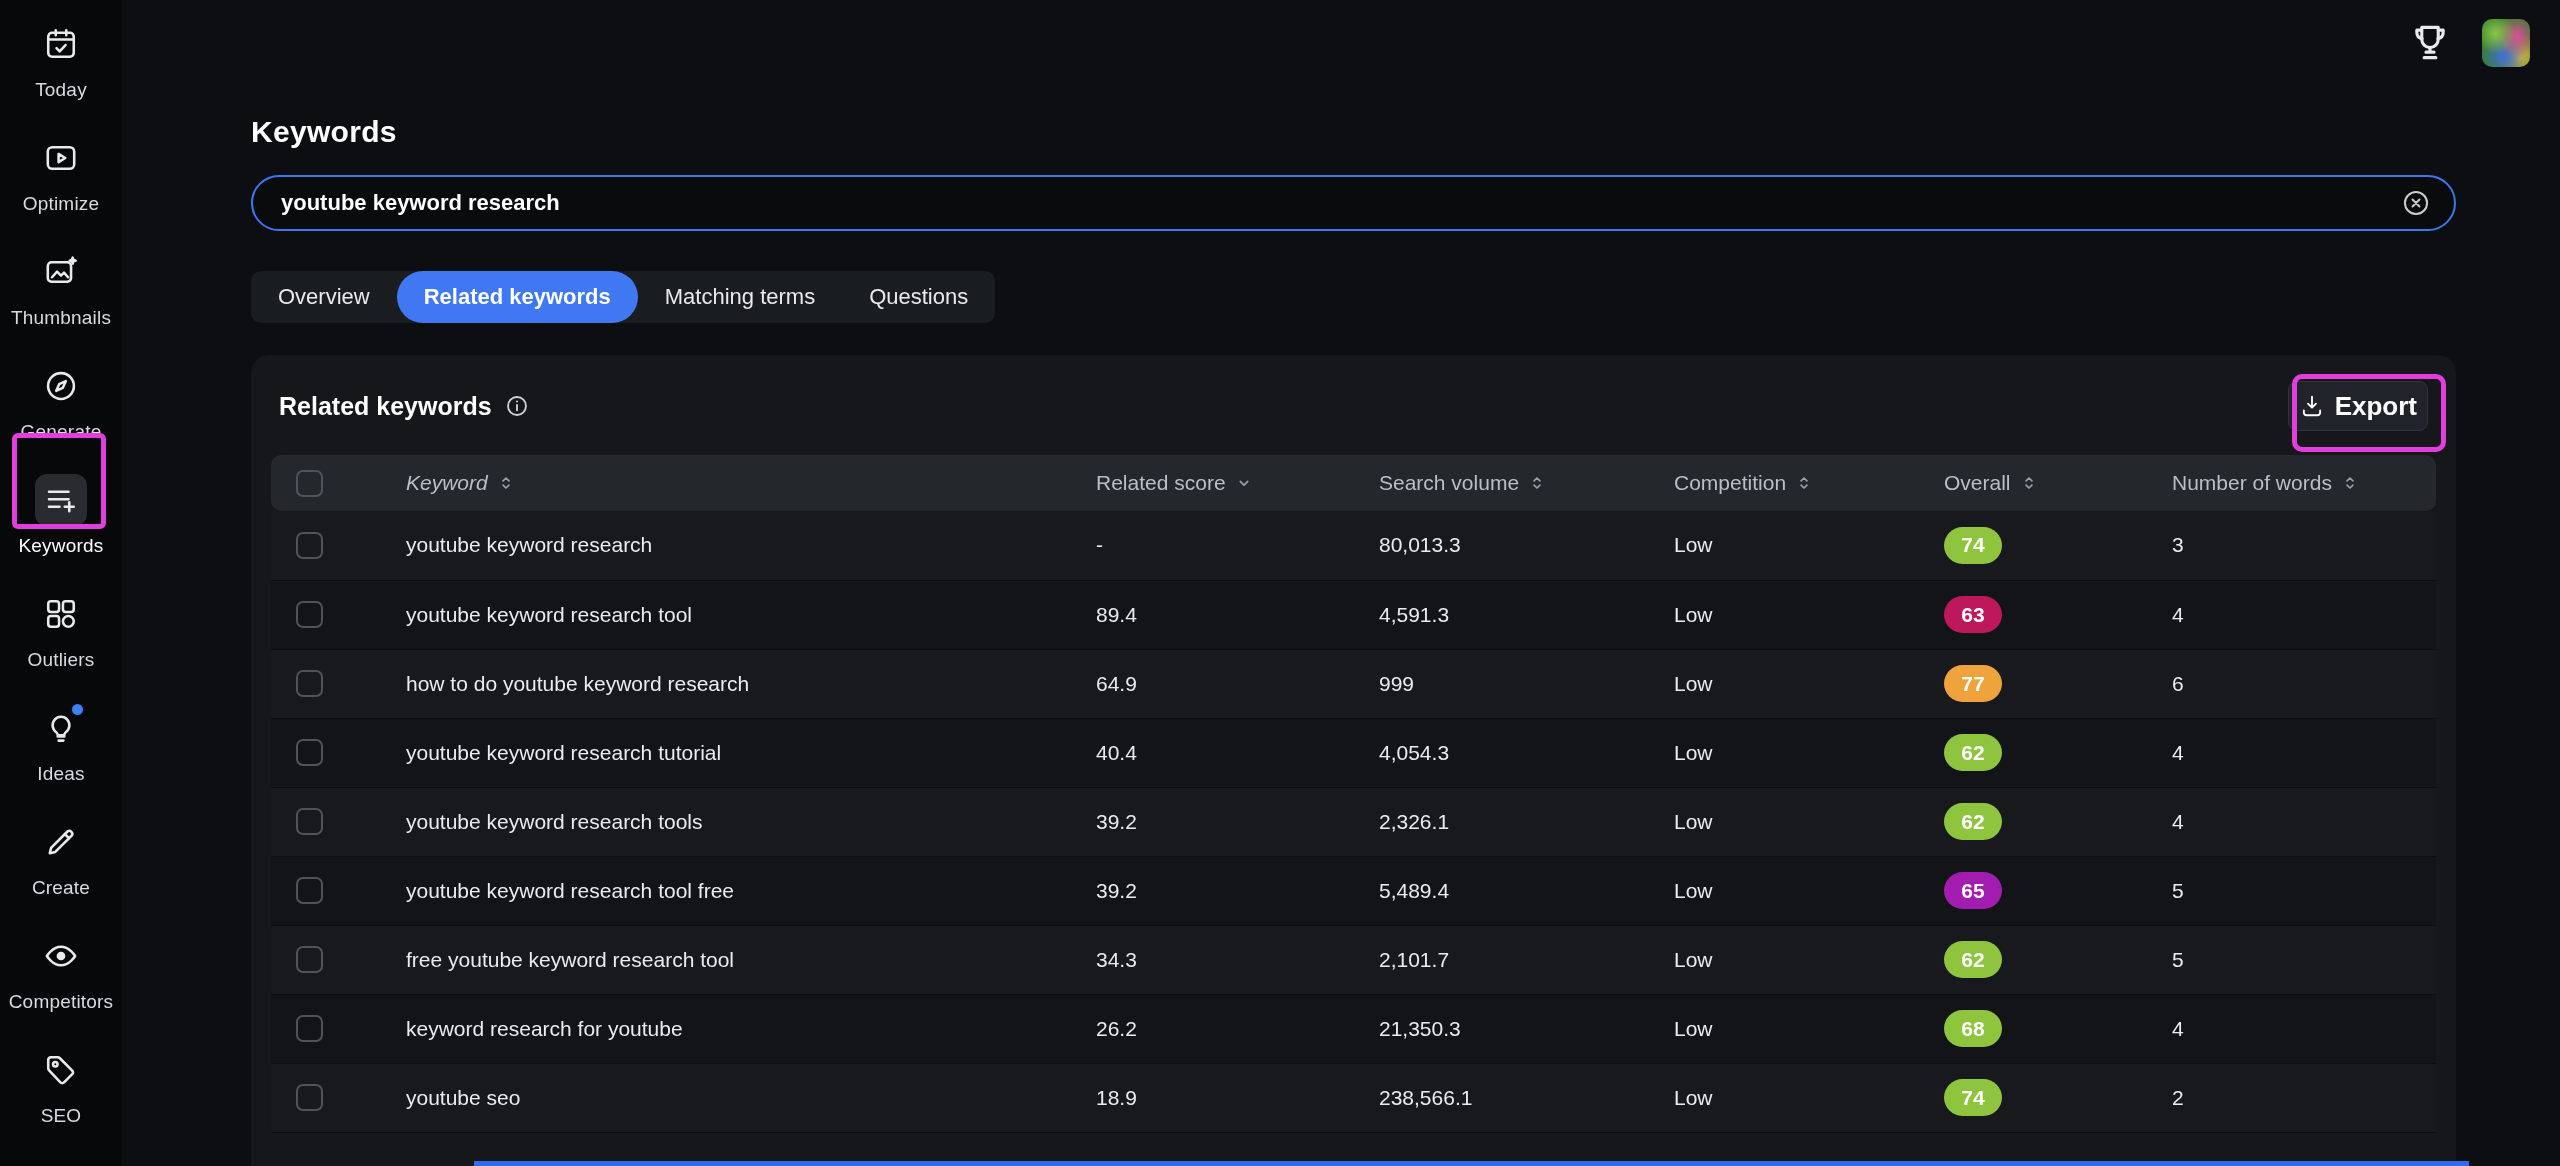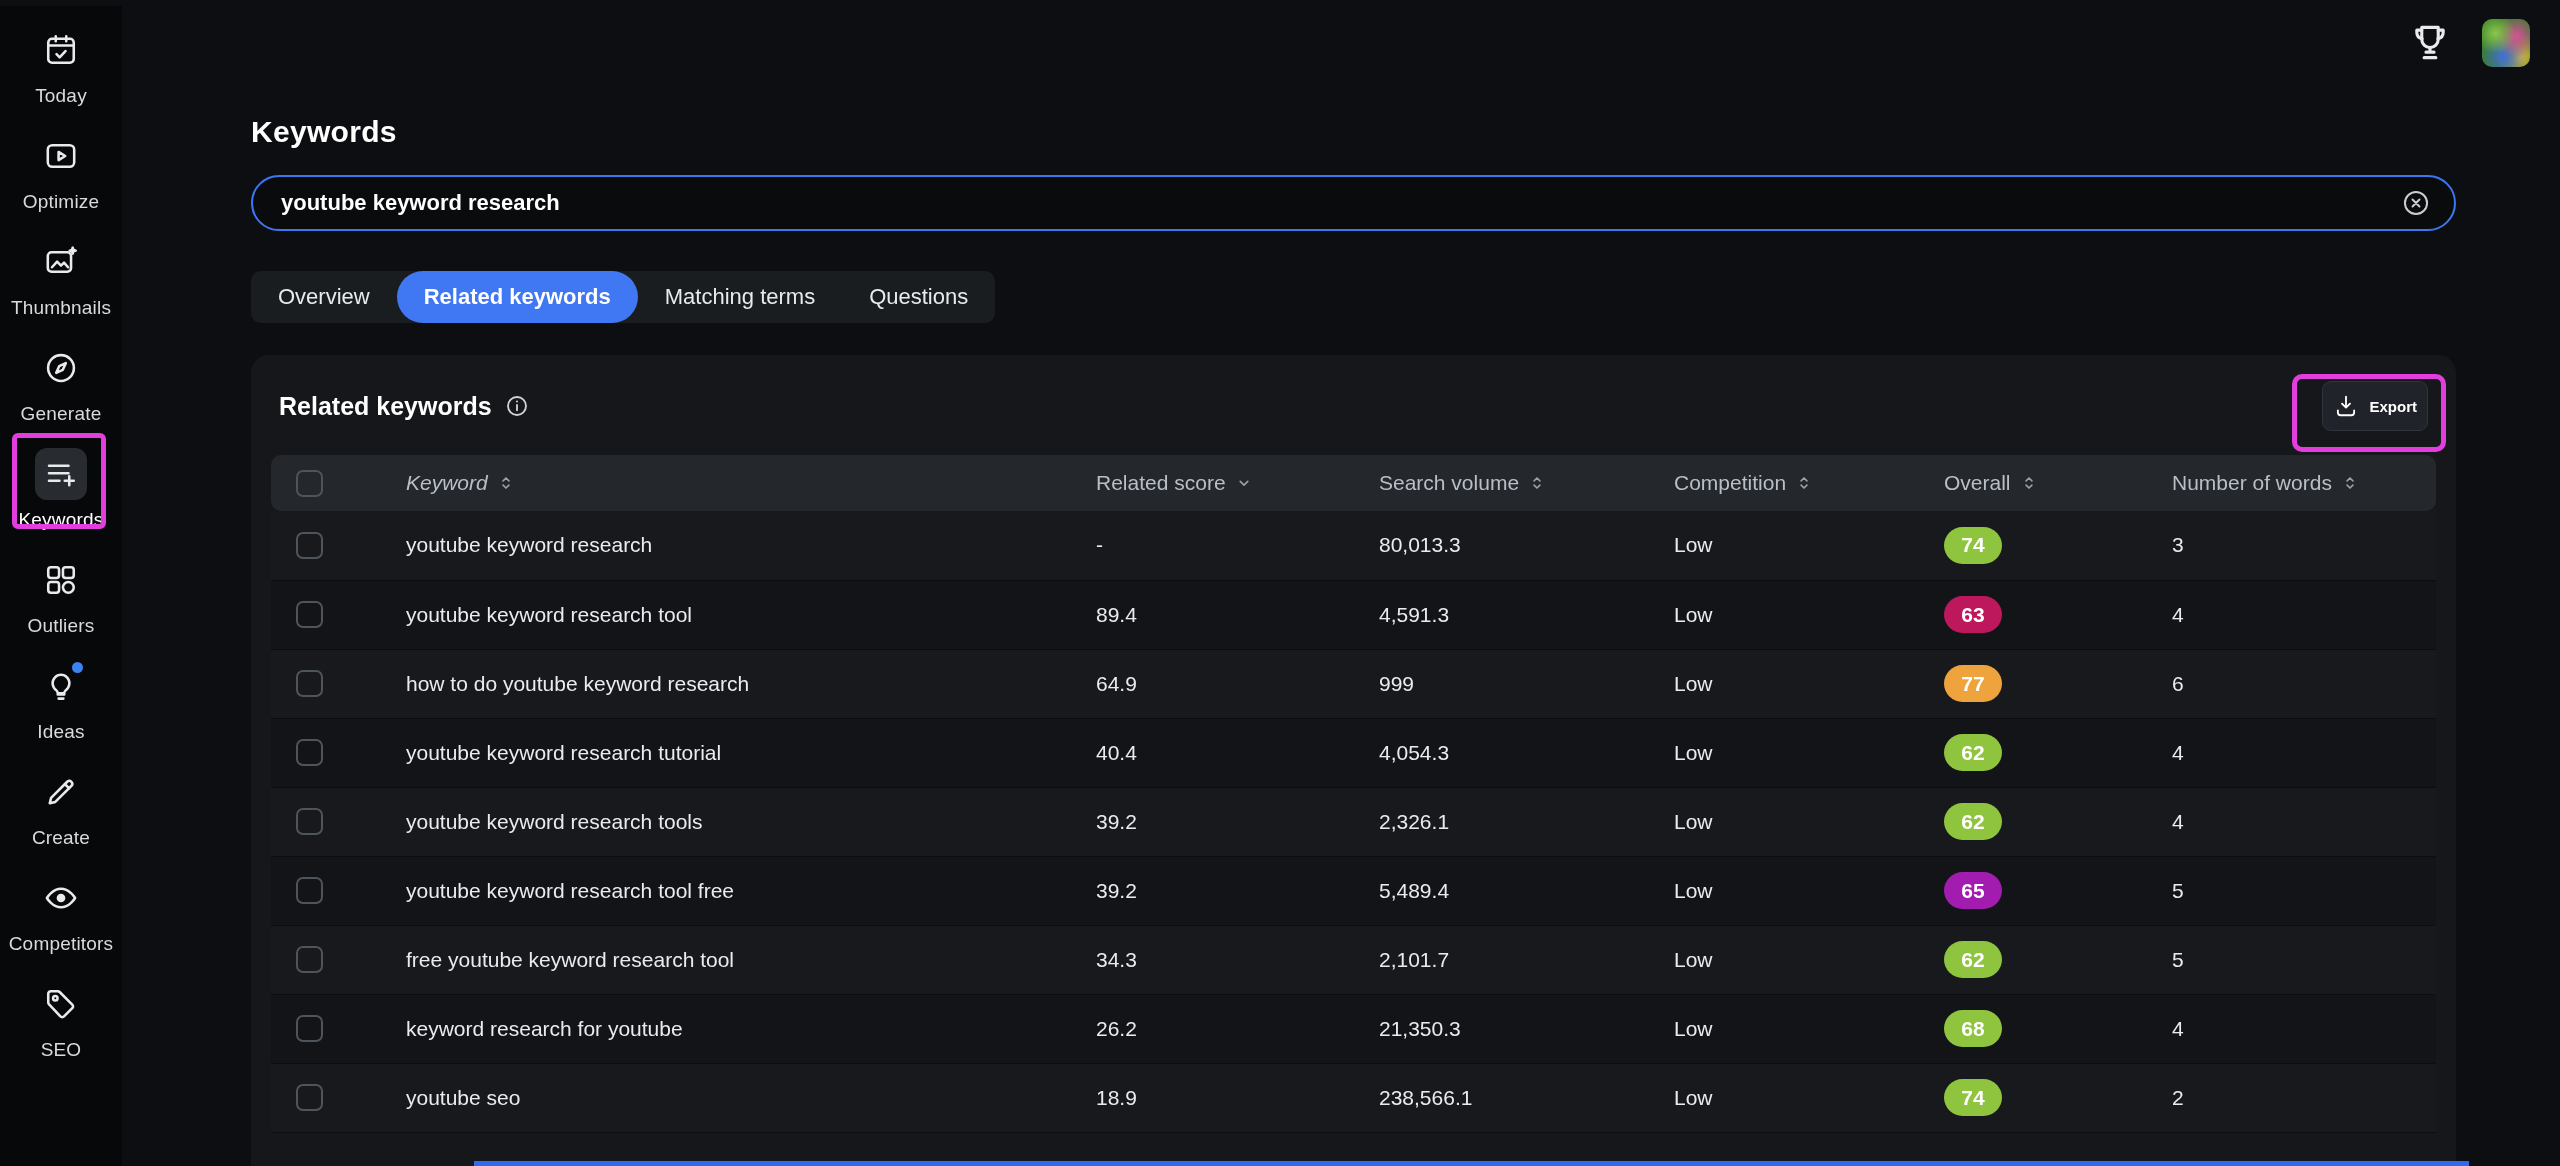--- a/index.html
+++ b/index.html
@@ -6,24 +6,25 @@
   html,body { width:2560px; height:1166px; overflow:hidden; }
   body {
     font-family:"Liberation Sans", sans-serif;
     background:#0d0e11;
     color:#e9ecef;
   }
   .app { position:relative; width:2560px; height:1166px; overflow:hidden; }
 
   
   .sidebar {
-    position:absolute; left:0; top:6px; bottom:0; width:122px;
+    position:absolute; left:0; top:0; bottom:0; width:122px;
     background:#07080a; padding-top:6px;
     display:flex; flex-direction:column; align-items:stretch;
     z-index:2;
+    gap:8px;
   }
   .side-item {
     height:106px; display:flex; flex-direction:column; align-items:center;
     justify-content:center; gap:9px; cursor:pointer;
   }
   .side-iconbox {
     position:relative; width:52px; height:52px; display:flex;
     align-items:center; justify-content:center; color:#e8eaec;
   }
   .side-iconbox svg { width:36px; height:36px; }
@@ -95,21 +96,21 @@
     display:flex; align-items:center; justify-content:space-between;
     padding:26px 8px 24px;
   }
   .card-title-wrap { display:flex; align-items:center; gap:12px; }
   .card-title { font-size:25px; font-weight:700; color:#ffffff; }
   .info-icon { width:26px; height:26px; color:#cfd3d8; cursor:pointer; }
   .info-icon svg { width:26px; height:26px; }
   .export-btn {
     height:50px; padding:0 10px; border-radius:9px;
     background:#202329; border:1px solid #30343b;
-    color:#ffffff; font-size:15px; font-weight:600;
+    color:#ffffff; font-size:26px; font-weight:600;
     display:flex; align-items:center; gap:10px; cursor:pointer;
     font-family:"Liberation Sans", sans-serif;
   }
   .export-btn .icon svg { width:26px; height:26px; }
 
   
   table { width:100%; border-collapse:collapse; table-layout:fixed; }
   thead th:nth-child(1){ width:95px; }
   thead th:nth-child(2){ width:690px;font-style:italic; }
   thead th:nth-child(3){ width:283px; }

